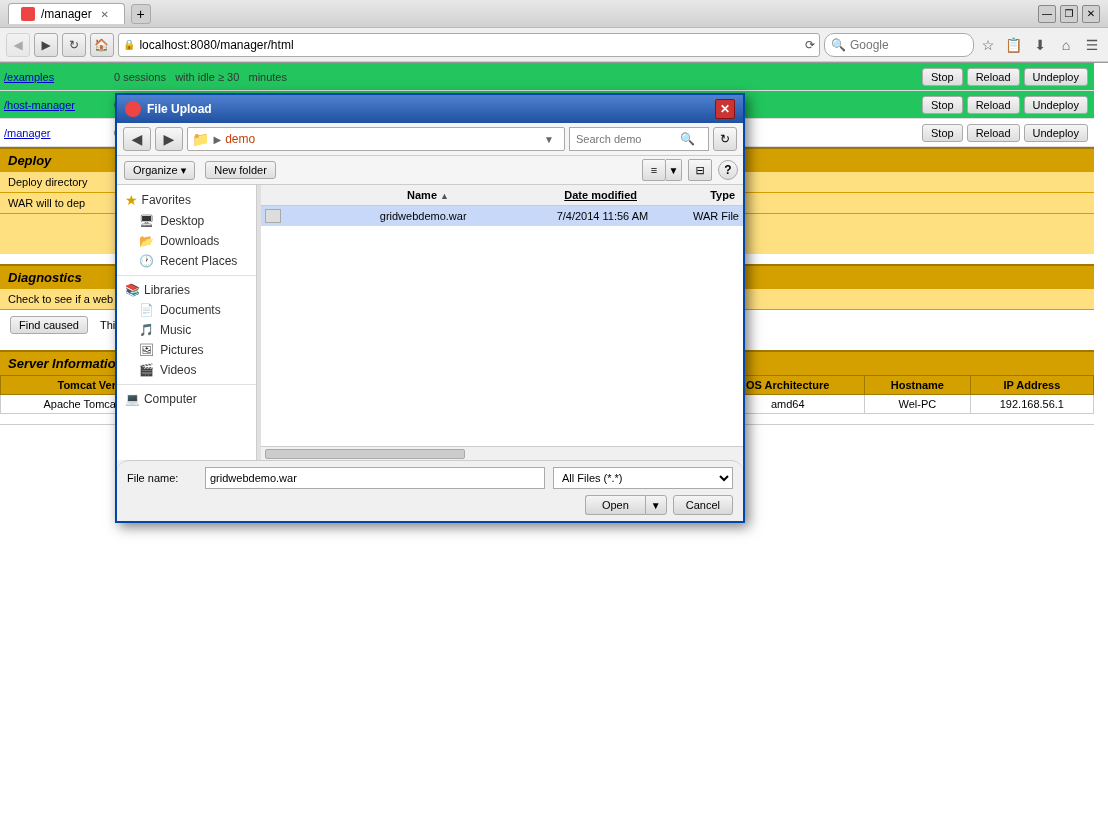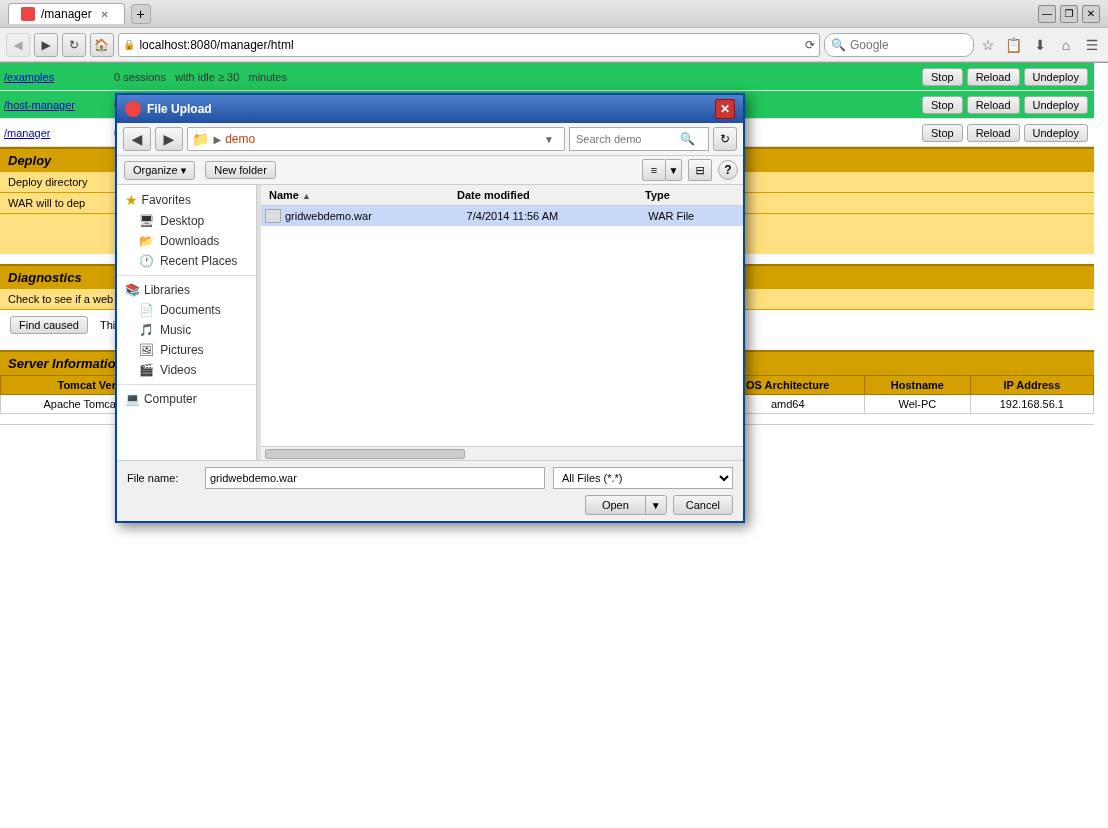--- a/index.html
+++ b/index.html
@@ -510,33 +510,34 @@
       align-items: center;
       justify-content: center;
       cursor: pointer;
       font-size: 10px;
     }
 
     .file-list-area {
       flex: 1;
       overflow-y: auto;
       overflow-x: hidden;
+      text-align: right;
     }
 
     .file-list-header {
       display: flex;
       background: #f0f0f0;
       border-bottom: 1px solid #ccc;
       font-size: 11px;
       font-weight: bold;
       padding: 2px 4px;
     }
     .file-col-name { flex: 2; padding: 2px 4px; cursor: pointer; }
     .file-col-name .sort-arrow { font-size: 9px; color: #555; }
-    .file-col-date { flex: 2; padding: 2px 4px; }
+    .file-col-date { flex: 2; padding: 2px 4px; text-decoration: underline; }
     .file-col-type { flex: 1; padding: 2px 4px; }
 
     .file-item {
       display: flex;
       align-items: center;
       padding: 3px 4px;
       font-size: 11px;
       cursor: pointer;
     }
     .file-item.selected { background: #c8d8f8; }
@@ -568,20 +569,21 @@
       background: #ccc;
       border: 1px solid #aaa;
       border-radius: 2px;
     }
 
     
     .dialog-footer {
       background: #f0f0f0;
       border-top: 1px solid #ccc;
       padding: 6px 10px;
+      border-radius: 12px;
     }
     .dialog-footer-row {
       display: flex;
       align-items: center;
       gap: 8px;
       margin-bottom: 6px;
     }
     .dialog-footer-label {
       font-size: 11px;
       min-width: 70px;

